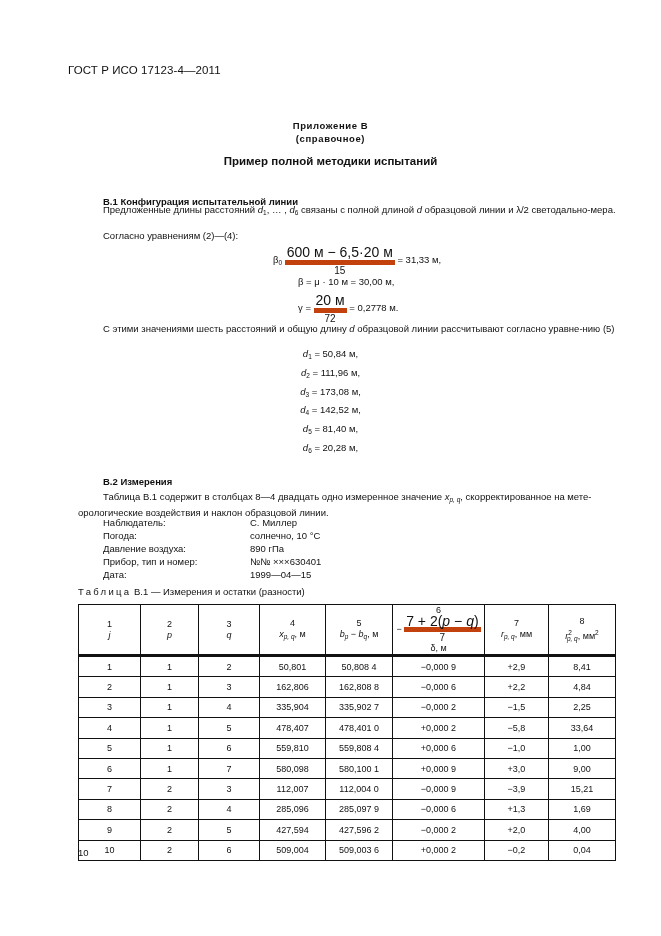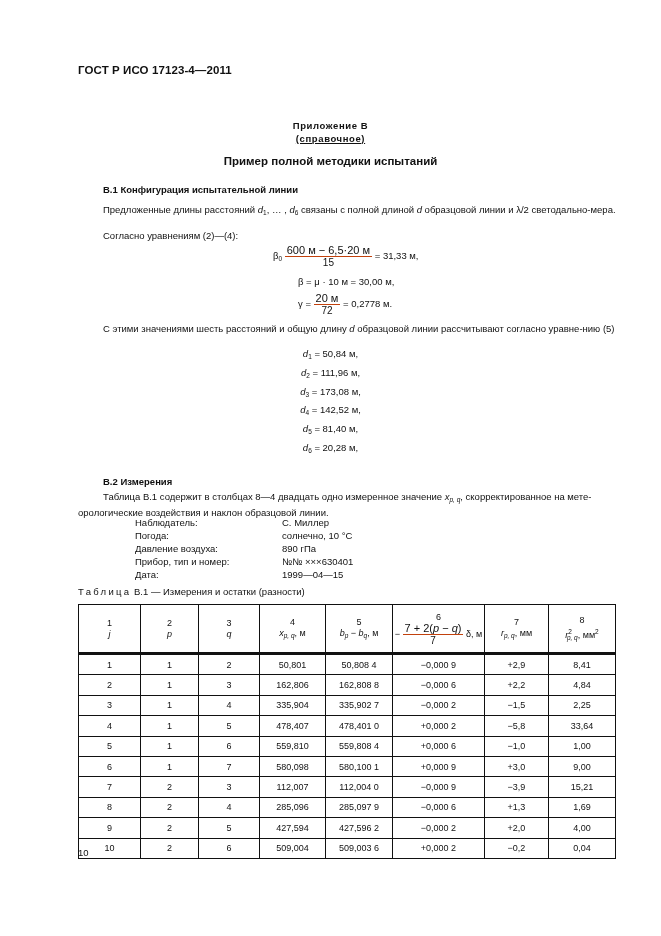--- a/index.html
+++ b/index.html
@@ -1,56 +1,56 @@
 <!DOCTYPE html>
 <html><head>
 <meta charset="utf-8">
 <style>
   html, body { margin:0; padding:0; background:#ffffff; }
   body { width:661px; height:936px; position:relative; overflow:hidden;
          font-family:"Liberation Sans", sans-serif; color:#111; font-size:9.5px; }
   .abs { position:absolute; }
-  .doc-id { left:78px; top:64px; font-weight:bold; font-size:11.5px; letter-spacing:0.1px; }
+  .doc-id { left:68px; top:64px; font-weight:normal; font-size:11.5px; letter-spacing:0.1px; }
   .annex { left:0; width:661px; text-align:center; font-weight:bold; font-size:9.5px; letter-spacing:0.6px;margin-top:24px; }
   .title { left:0; width:661px; top:155px; text-align:center; font-weight:bold; font-size:11.5px; }
   .sect { left:103px; font-weight:bold; font-size:9.5px; }
   .para { left:78px; width:540px; font-size:9.5px; line-height:13px; }
   .indent { text-indent:25px; }
   i { font-style:italic; }
   sub { font-size:6.5px; vertical-align:-2px; }
   sup { font-size:6.5px; vertical-align:4px; }
   .eq { position:absolute; font-size:9.5px; white-space:nowrap; }
   .frac { display:inline-block; vertical-align:middle; text-align:center; }
-  .frac .num { display:block; border-bottom:1px solid #c2410c; padding:0 2px; font-size:11px; }
+  .frac .num { display:block; border-bottom:5px solid #c2410c; padding:0 2px; font-size:14px; }
   .frac .den { display:block; font-size:10px; }
   .dvals { left:0; width:661px; text-align:center; }
   .dvals div { height:18.8px; line-height:18.8px; }
   .meta { left:103px; top:516px; font-size:9.5px; line-height:13px; }
-  .meta-row { display:flex;margin-left:32px; }
+  .meta-row { display:flex; }
   .meta-row .k { width:147px; }
   .tcap { left:78px; top:586px; font-size:9.5px; }
   .tcap .sp { letter-spacing:2.3px; }
   table.data { position:absolute; left:78px; top:604px; border-collapse:collapse; font-size:9px; }
   table.data td, table.data th { border:1.3px solid #111; text-align:center; padding:0; font-weight:normal; }
   table.data th { height:47px; line-height:11px; vertical-align:middle; }
   table.data thead tr th { border-bottom:3px solid #111; }
   table.data td { height:19.4px; }
   .page-num { left:78px; top:847px; font-size:9.5px; }
 </style>
 </head>
 <body>
 
 <div class="abs doc-id">ГОСТ Р ИСО 17123-4—2011</div>
 
 <div class="abs annex" style="top:96px;">Приложение В</div>
-<div class="abs annex" style="top:109px;text-decoration:underline;">(справочное)</div>
+<div class="abs annex" style="top:109px;">(справочное)</div>
 
 <div class="abs title">Пример полной методики испытаний</div>
 
-<div class="abs sect" style="top:184px;">В.1  Конфигурация испытательной линии</div>
+<div class="abs sect" style="top:196px;">В.1  Конфигурация испытательной линии</div>
 
 <div class="abs para indent" style="top:203px;">
   <span>Предложенные длины расстояний </span><i>d</i><sub>1</sub><span>, … , </span><i>d</i><sub>6</sub><span> связаны с полной длиной </span><i>d</i><span> образцовой линии и λ/2 светодально-мера.</span>
 </div>
 
 <div class="abs para indent" style="top:229px;">Согласно уравнениям (2)—(4):</div>
 
 <div class="eq" style="left:273px; top:244px;">
   <span>β</span><sub>0</sub>
   <span class="frac"><span class="num">600 м − 6,5·20 м</span><span class="den">15</span></span>

